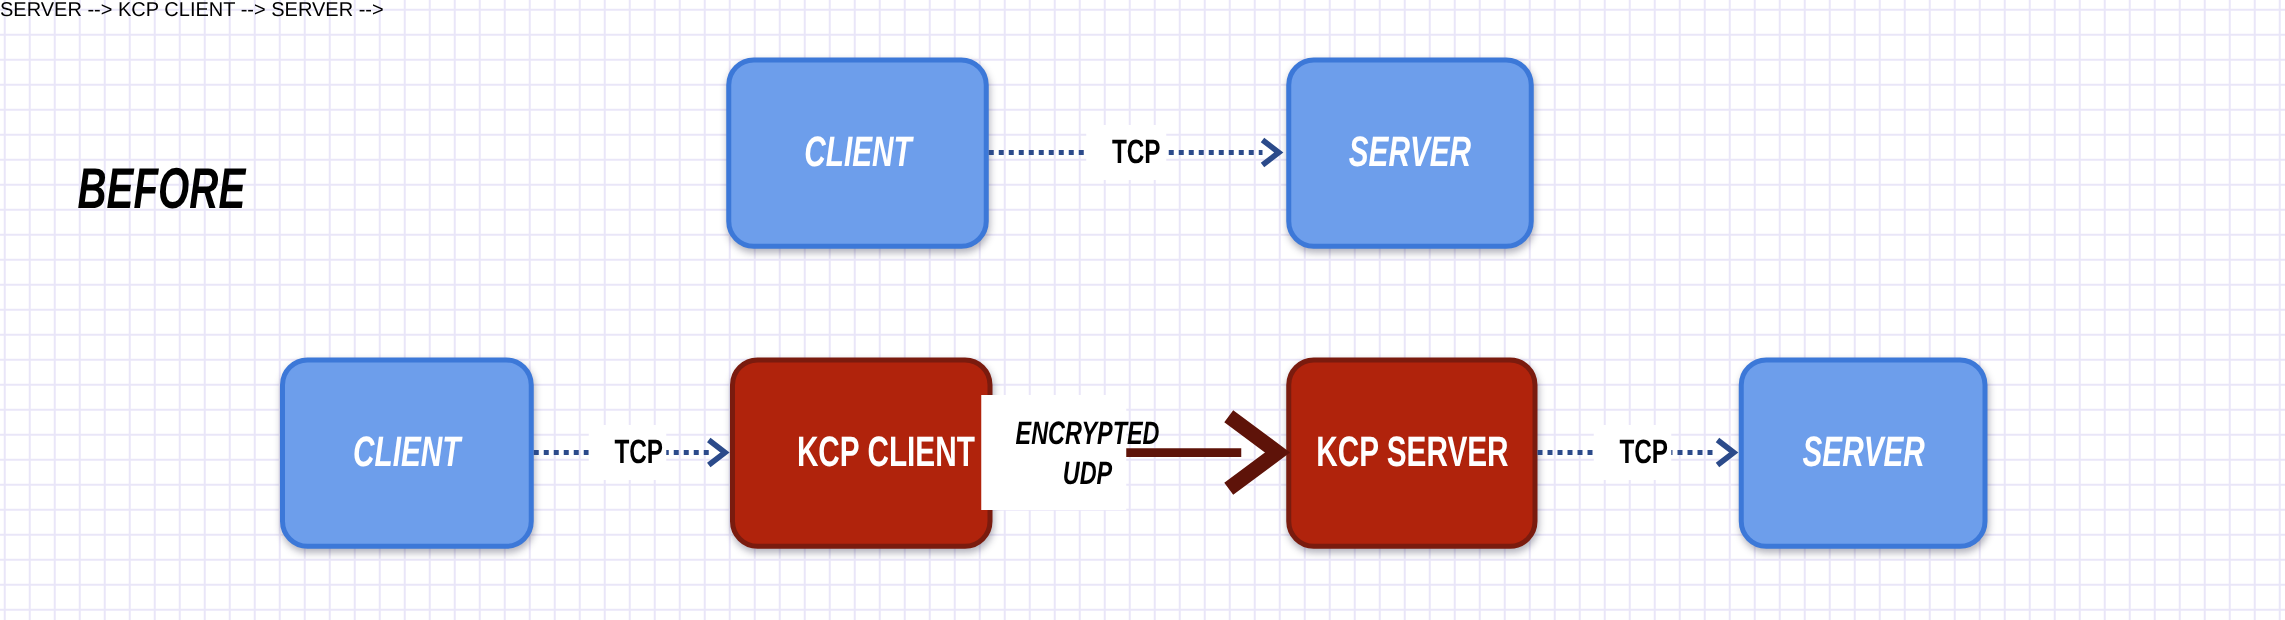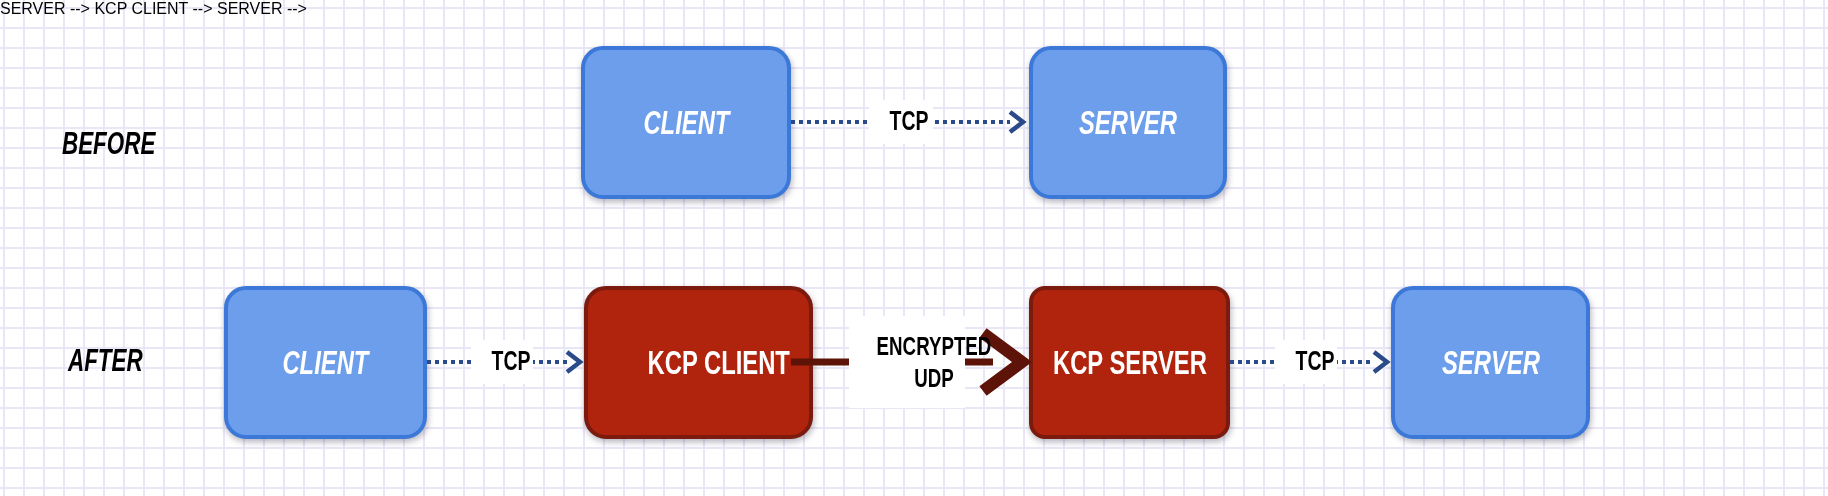--- a/index.html
+++ b/index.html
@@ -12,21 +12,21 @@
     background-color: #ffffff;
     background-image:
       linear-gradient(var(--grid-line, #e9e6f8) 2px, transparent 2px),
       linear-gradient(90deg, var(--grid-line, #e9e6f8) 2px, transparent 2px);
     background-size: 20px 20px;
     background-position: 3px 7px;
   }
   .row-label {
     position: absolute;
     color: #000;
-    font-size: 32px;
+    font-size: 46px;
     font-weight: bold;
     font-style: italic;
     line-height: 1;
     white-space: nowrap;
   }
   .row-label > span {
     display: inline-block;
     transform: scaleX(0.70);
     transform-origin: left center;
   }
@@ -83,23 +83,20 @@
 </style>
 </head>
 <body>
 
 <div class="canvas">
 
   
   <div class="row-label" style="left:62px; top:127px;">
     <span>BEFORE</span>
   </div>
-  <div class="row-label" style="left:68px; top:344px;">
-    <span>AFTER</span>
-  </div>
 
   
   <div class="node blue" style="left:581px; top:46px; width:210px; height:153px;">
     <span class="cond">CLIENT</span>
   </div>
   <div class="node blue" style="left:1029px; top:46px; width:198px; height:153px;">
     <span class="cond">SERVER</span>
   </div>
 
    SERVER --&gt;
@@ -108,45 +105,45 @@
     <polyline points="219,10 232,20 219,30" fill="none" style="stroke:var(--arrow-dotted)" stroke-width="4.5" stroke-linejoin="miter"></polyline>
   </svg>
   <div class="edge-label small" style="left:869px; top:100px; width:64px; height:44px;">
     <span class="cond">TCP</span>
   </div>
 
   
   <div class="node blue" style="left:224px; top:286px; width:203px; height:153px;">
     <span class="cond">CLIENT</span>
   </div>
-  <div class="node red" style="left:584px; top:286px; width:229px; height:153px;padding-left:40px;">
+  <div class="node red" style="left:584px; top:286px; width:210px; height:153px;padding-left:40px;">
     <span class="cond">KCP CLIENT</span>
   </div>
-  <div class="node red" style="left:1029px; top:286px; width:201px; height:153px;border-radius:16px;">
+  <div class="node red" style="left:1029px; top:286px; width:201px; height:153px;">
     <span class="cond">KCP SERVER</span>
   </div>
   <div class="node blue" style="left:1391px; top:286px; width:199px; height:153px;">
     <span class="cond">SERVER</span>
   </div>
 
    KCP CLIENT --&gt;
   <svg class="arrow" style="left:427px; top:342px;" width="157" height="41" viewBox="0 0 157 41">
     <line x1="0" y1="20" x2="140" y2="20" style="stroke:var(--arrow-dotted)" stroke-width="4" stroke-dasharray="4 4"></line>
     <polyline points="140,10 153,20 140,30" fill="none" style="stroke:var(--arrow-dotted)" stroke-width="4.5" stroke-linejoin="miter"></polyline>
   </svg>
   <div class="edge-label small" style="left:471px; top:340px; width:62px; height:44px;">
     <span class="cond">TCP</span>
   </div>
 
   
   <svg class="arrow" style="left:791px; top:312px;" width="238" height="100" viewBox="0 0 238 100">
     <line x1="0" y1="50" x2="202" y2="50" style="stroke:var(--arrow-solid)" stroke-width="7"></line>
     <polyline points="192,21 231,50 192,79" fill="none" style="stroke:var(--arrow-solid)" stroke-width="12" stroke-linejoin="miter"></polyline>
   </svg>
-  <div class="edge-label big" style="left:849px; top:316px; width:116px; height:92px;">
+  <div class="edge-label big" style="left:785px; top:316px; width:116px; height:92px;font-style:italic;">
     <span class="cond">ENCRYPTED UDP</span>
   </div>
 
    SERVER --&gt;
   <svg class="arrow" style="left:1230px; top:342px;" width="161" height="41" viewBox="0 0 161 41">
     <line x1="0" y1="20" x2="144" y2="20" style="stroke:var(--arrow-dotted)" stroke-width="4" stroke-dasharray="4 4"></line>
     <polyline points="144,10 157,20 144,30" fill="none" style="stroke:var(--arrow-dotted)" stroke-width="4.5" stroke-linejoin="miter"></polyline>
   </svg>
   <div class="edge-label small" style="left:1275px; top:340px; width:62px; height:44px;">
     <span class="cond">TCP</span>

